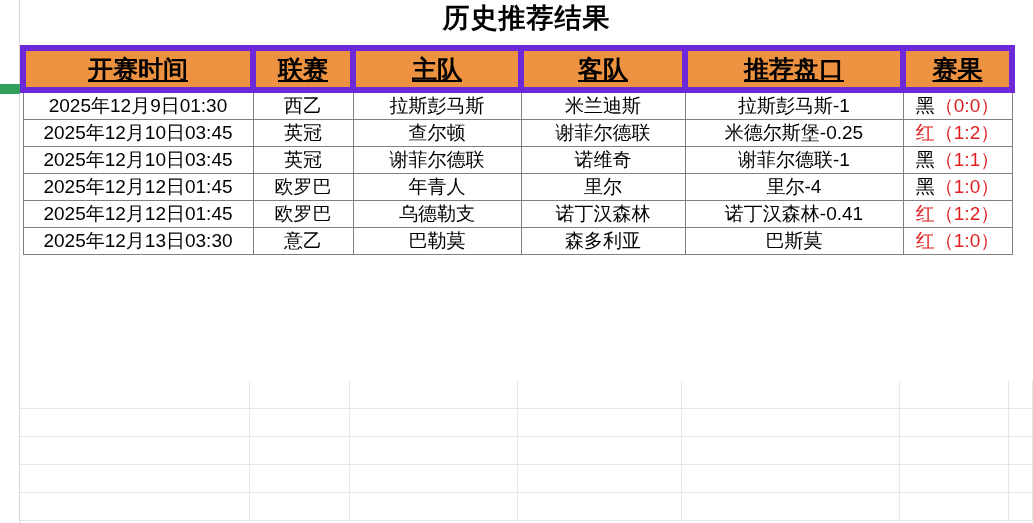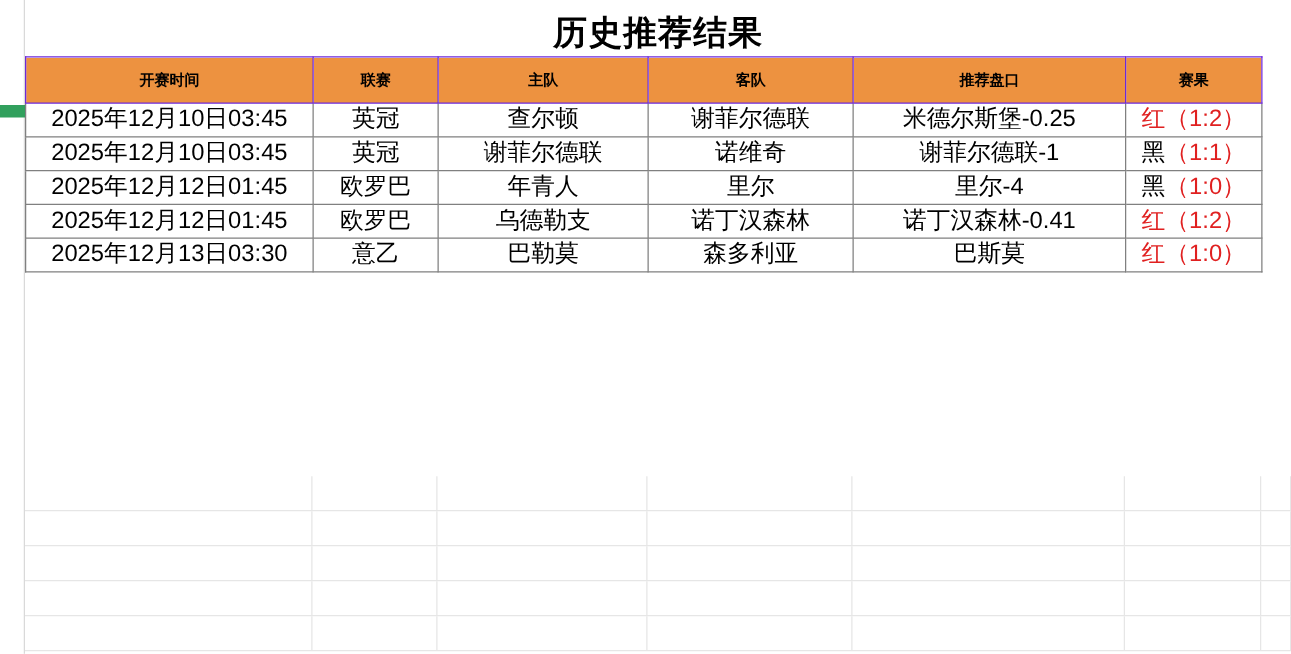--- a/index.html
+++ b/index.html
@@ -38,21 +38,21 @@
     height: 10px;
     background: #31a05d;
   }
   .title-row {
     position: absolute;
     left: 20px;
     top: 0;
     width: 1013px;
     height: 44px;
     display: flex;
-    align-items: flex-end;
+    align-items: flex-start;
     justify-content: center;
     background: #ffffff;
   }
   .title {
     font-size: 27px;
     font-weight: bold;
     color: #000000;
     letter-spacing: 1px;
   }
   table.grid {
@@ -79,22 +79,23 @@
     height: 26px;
     line-height: 26px;
     white-space: nowrap;
     overflow: hidden;
   }
   table.grid thead th {
     background: #ed9240;
     font-weight: bold;
     height: 36px;
     line-height: 36px;
-    font-size: 12px;
-    border: 1px solid #6d28d9;
+    font-size: 25px;
+    border: 6px solid #6d28d9;
+    text-decoration: underline;
   }
   td.time { font-size: 19px; }
   td.league { font-size: 19px; }
   .res-black { color: #000000; }
   .res-red { color: #e02020; }
   .res-orange { color: #f0a000; }
   .res-score { color: #e02020; }
   .res-label { font-weight: normal; }
 
   
@@ -152,20 +153,28 @@
         <th>开赛时间</th>
         <th>联赛</th>
         <th>主队</th>
         <th>客队</th>
         <th>推荐盘口</th>
         <th>赛果</th>
       </tr>
     </thead>
     <tbody>
       <tr>
+        <td class="time">2025年12月9日01:30</td>
+        <td class="league">西乙</td>
+        <td>拉斯彭马斯</td>
+        <td>米兰迪斯</td>
+        <td>拉斯彭马斯-1</td>
+        <td><span class="res-label res-black">黑</span><span class="res-score res-black">（0:0）</span></td>
+      </tr>
+      <tr>
         <td class="time">2025年12月10日03:45</td>
         <td class="league">英冠</td>
         <td>查尔顿</td>
         <td>谢菲尔德联</td>
         <td>米德尔斯堡-0.25</td>
         <td><span class="res-label res-red">红</span><span class="res-score res-red">（1:2）</span></td>
       </tr>
       <tr>
         <td class="time">2025年12月10日03:45</td>
         <td class="league">英冠</td>

